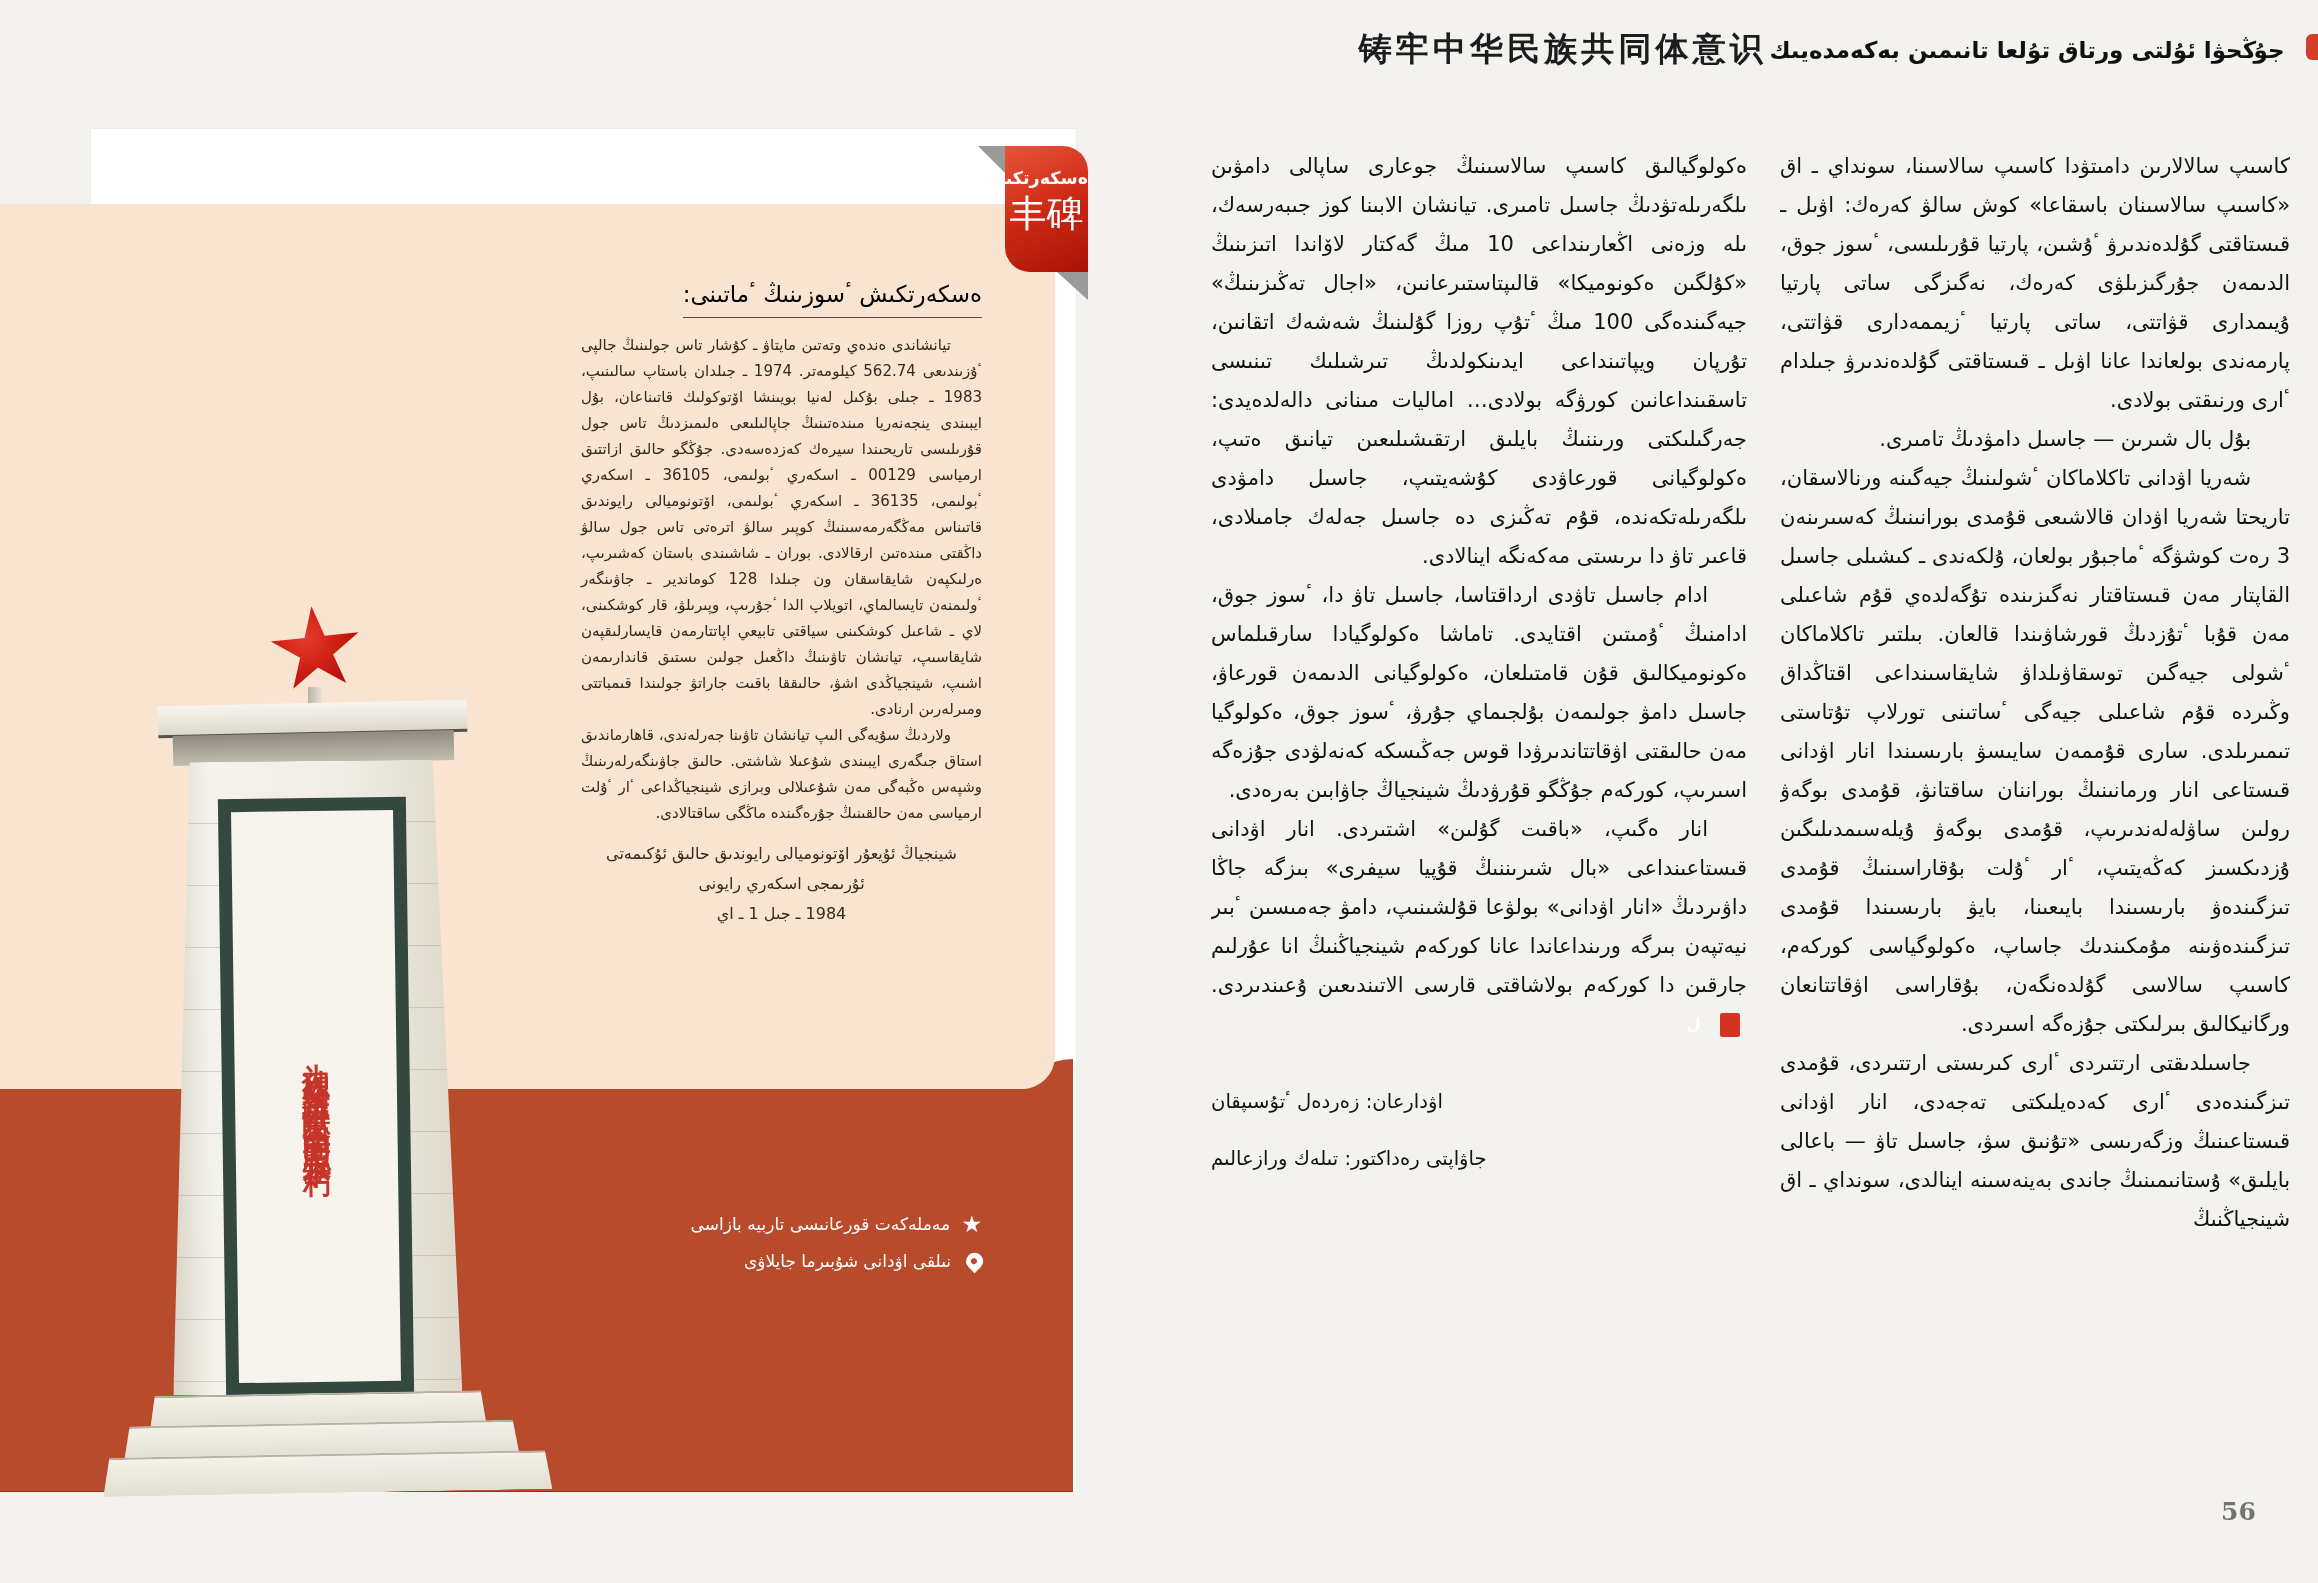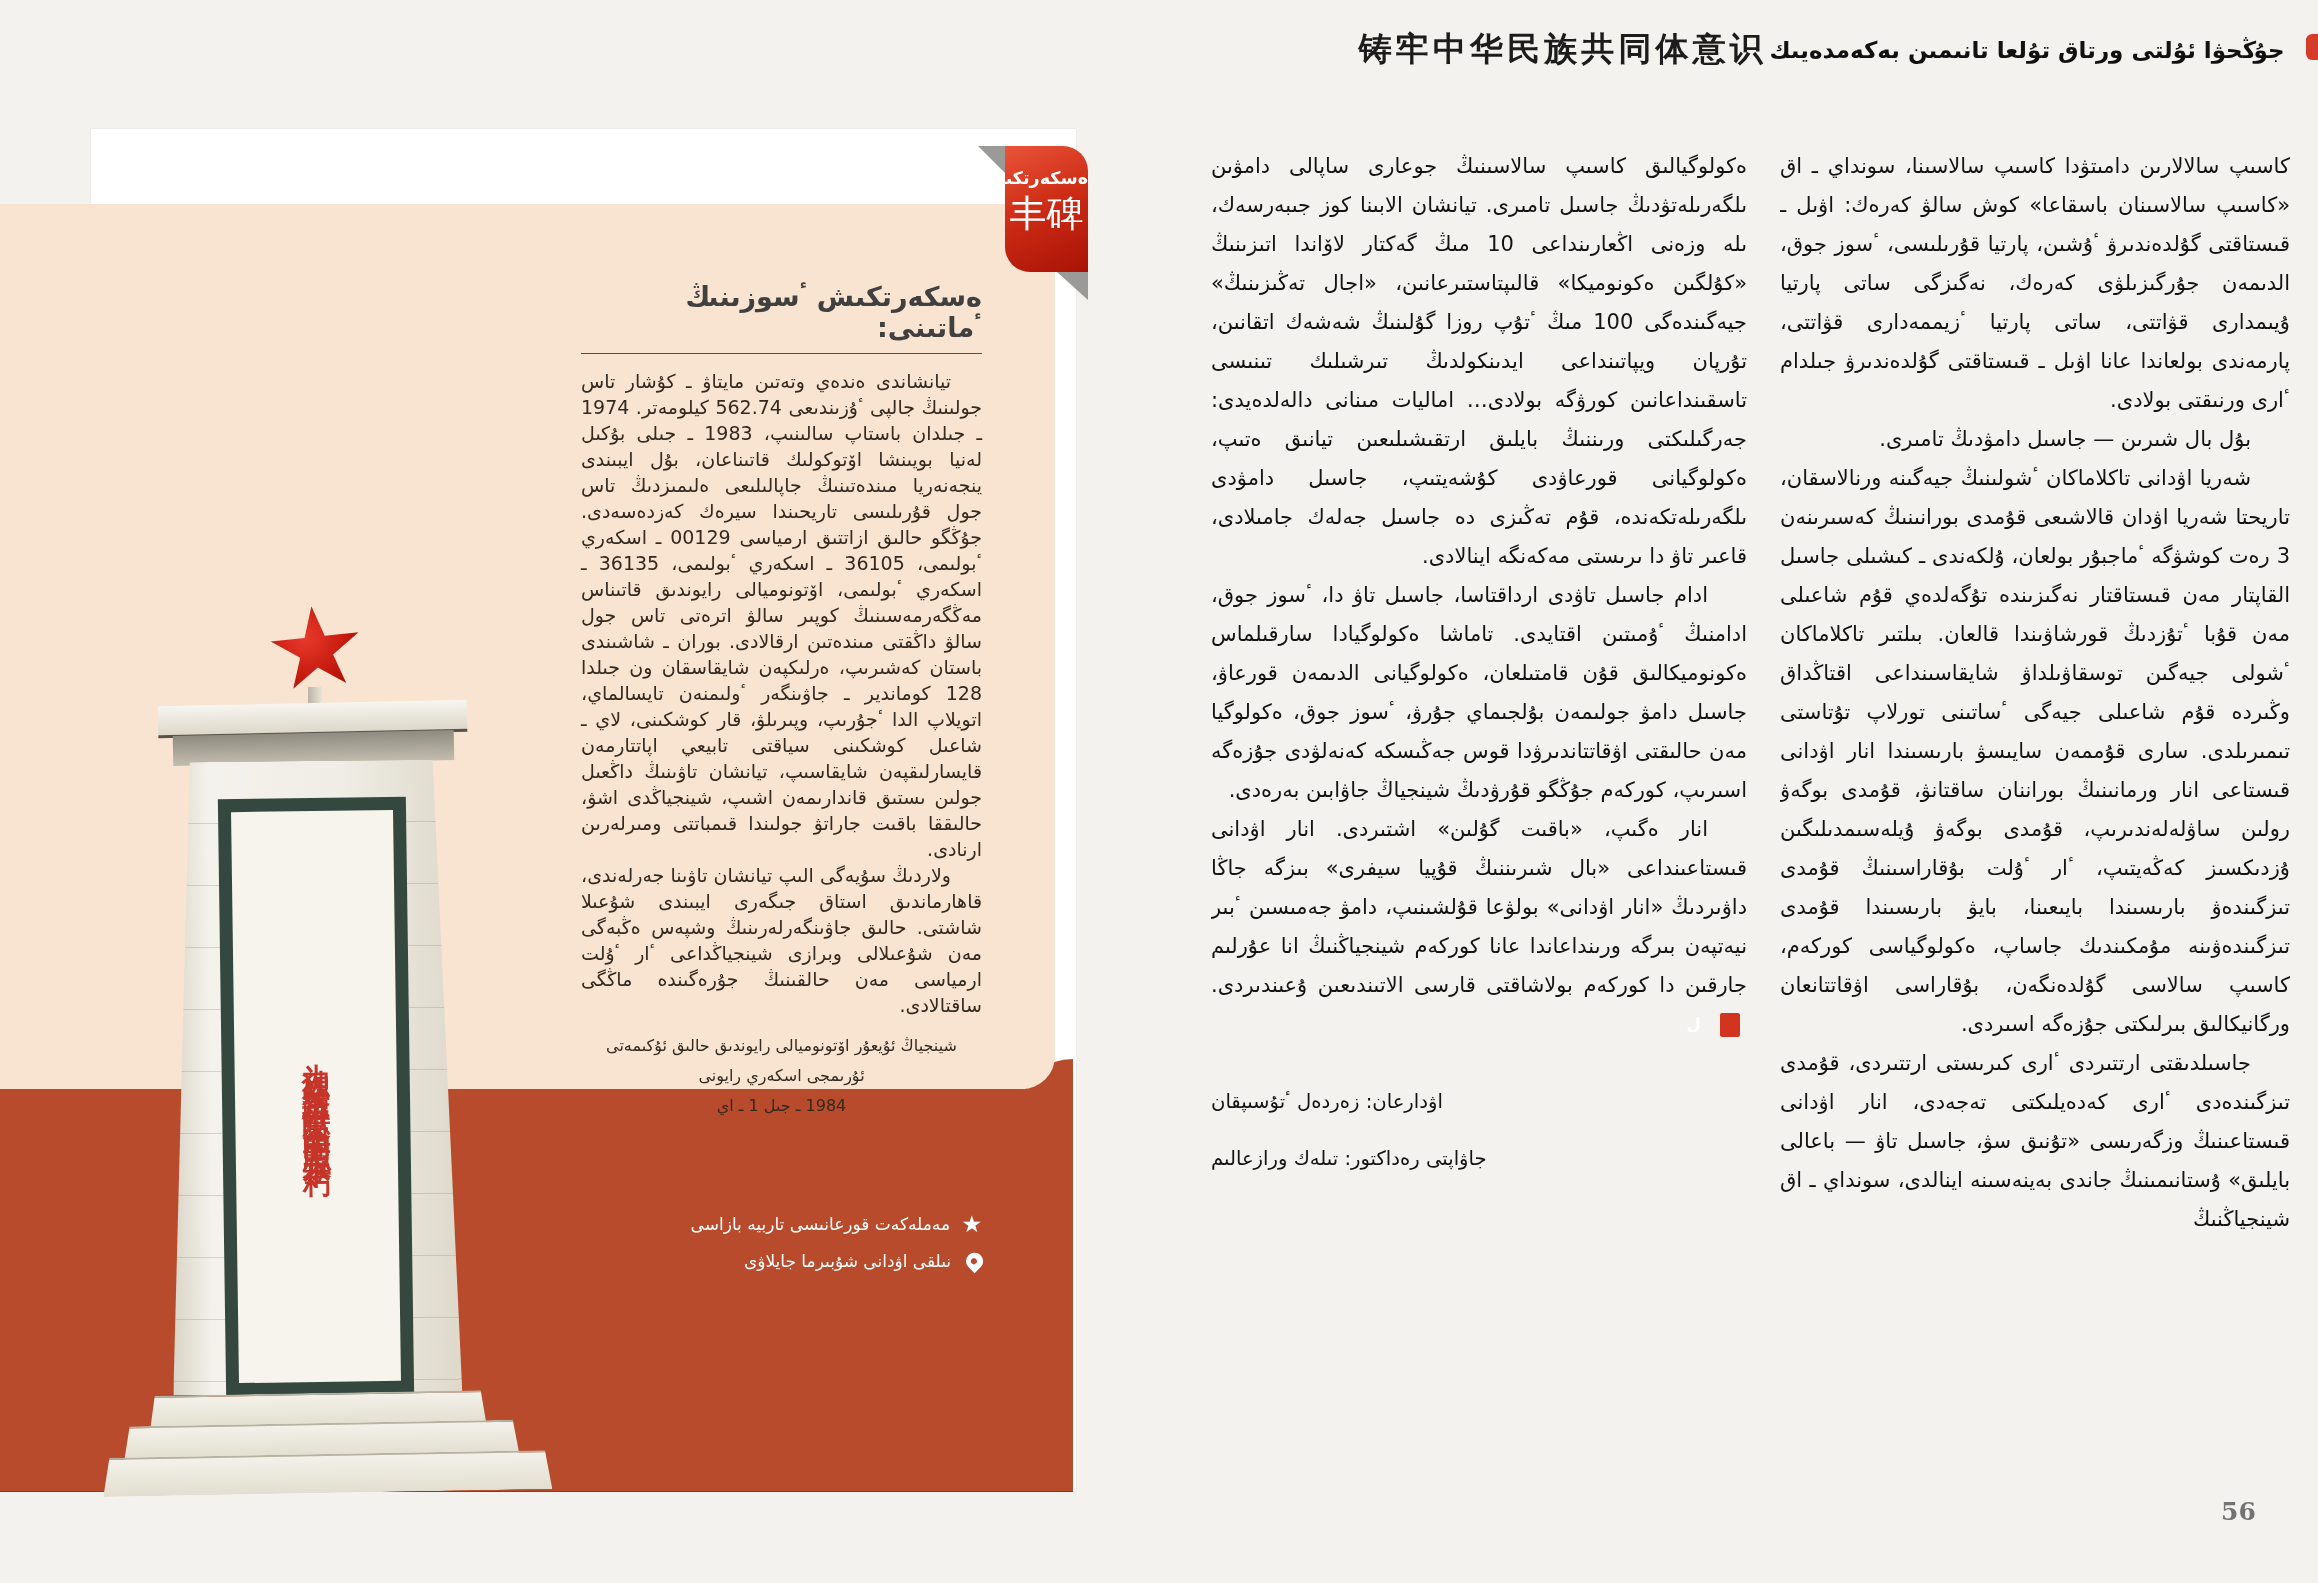--- a/index.html
+++ b/index.html
@@ -22,22 +22,22 @@
        background:linear-gradient(155deg,#e8553a 0%,#cf2d16 45%,#a81205 100%);
        border-radius:0 25px 0 25px;text-align:center;color:#fff;}
   .tab .t-kz{display:block;margin-top:21.6px;font-size:17.5px;font-weight:bold;direction:rtl;margin-left:24px;}
   .tab .t-cn{display:block;margin-top:7.2px;font-family:"DejaVu Serif",serif;font-size:37px;font-weight:normal;line-height:37px;}
   .fold{position:absolute;width:0;height:0;z-index:5;}
   .fold.tl{left:978px;top:146px;border-top:27px solid #9a9a98;border-left:27px solid transparent;}
   .fold.br{left:1057px;top:272px;border-top:28px solid #9a9a98;border-left:31px solid transparent;transform:translateX(0);}
 
   
   .box-content{position:absolute;left:581px;top:281px;width:401px;z-index:3;direction:rtl;}
-  .box-title{display:inline-block;color:#404040;font-size:27px;font-weight:bold;padding-bottom:10.3px;border-bottom:1.5px solid #5a4c40;margin-bottom:13.4px;}
-  .box-p{font-size:19px;line-height:26px;color:#33291f;text-align:justify;margin:0;text-indent:31px;}
+  .box-title{display:inline-block;color:#000000;font-size:23px;font-weight:normal;padding-bottom:10.3px;border-bottom:1.5px solid #5a4c40;margin-bottom:13.4px;}
+  .box-p{font-size:15px;line-height:26px;color:#33291f;text-align:justify;margin:0;text-indent:31px;}
   .box-credits{margin-top:13.4px;text-align:center;font-size:16px;line-height:30px;color:#33291f;}
 
   
   .band-rows{position:absolute;left:567px;top:1210px;width:415px;z-index:3;direction:rtl;color:#fff;}
   .band-row{display:flex;align-items:center;justify-content:flex-start;gap:11.3px;height:28px;margin-bottom:9.3px;font-size:17px;}
   .star-ic{font-size:23px;line-height:23px;}
   .pin-ic{position:relative;width:16.5px;height:16.5px;background:#fff;border-radius:50% 50% 50% 0;transform:rotate(-45deg);margin-left:3.1px;}
   .pin-ic::after{content:"";position:absolute;left:5.2px;top:5.2px;width:6.2px;height:6.2px;border-radius:50%;background:#b94b2d;}
 
   

